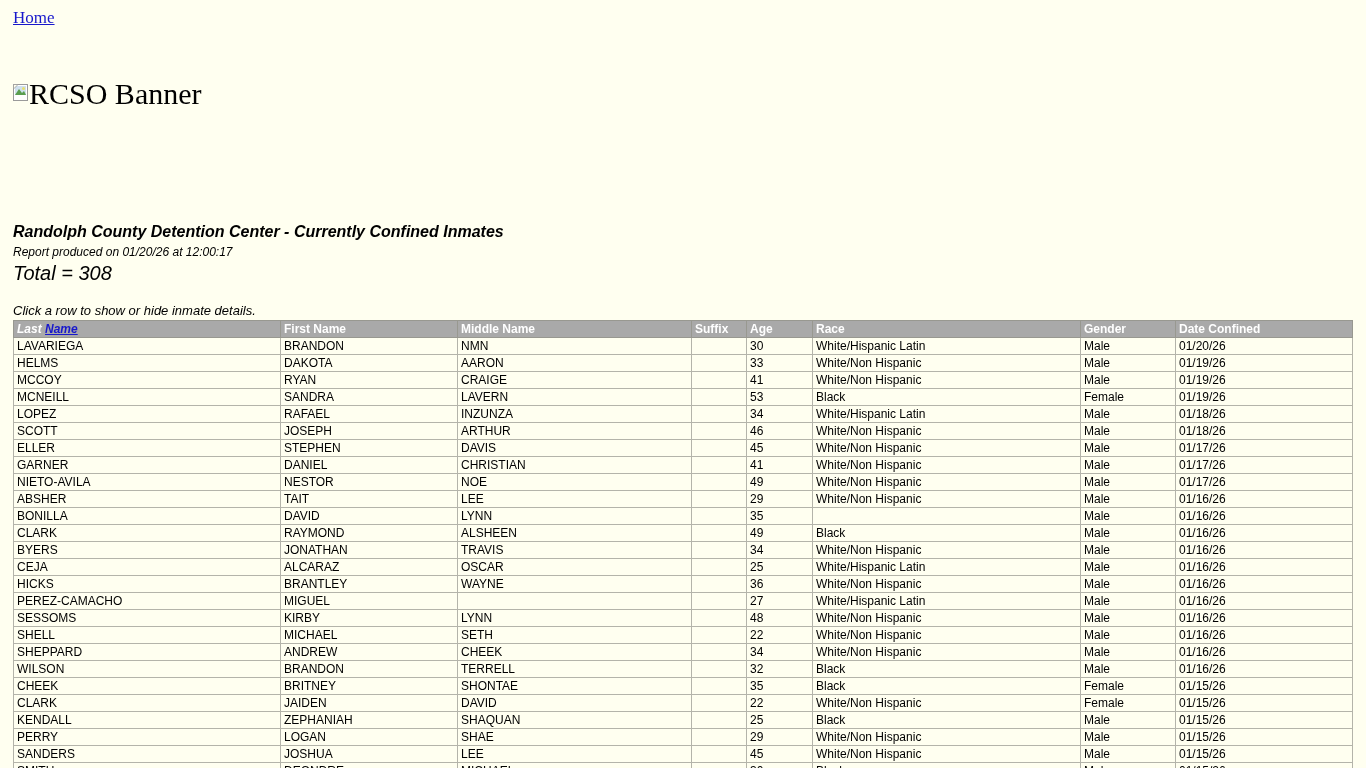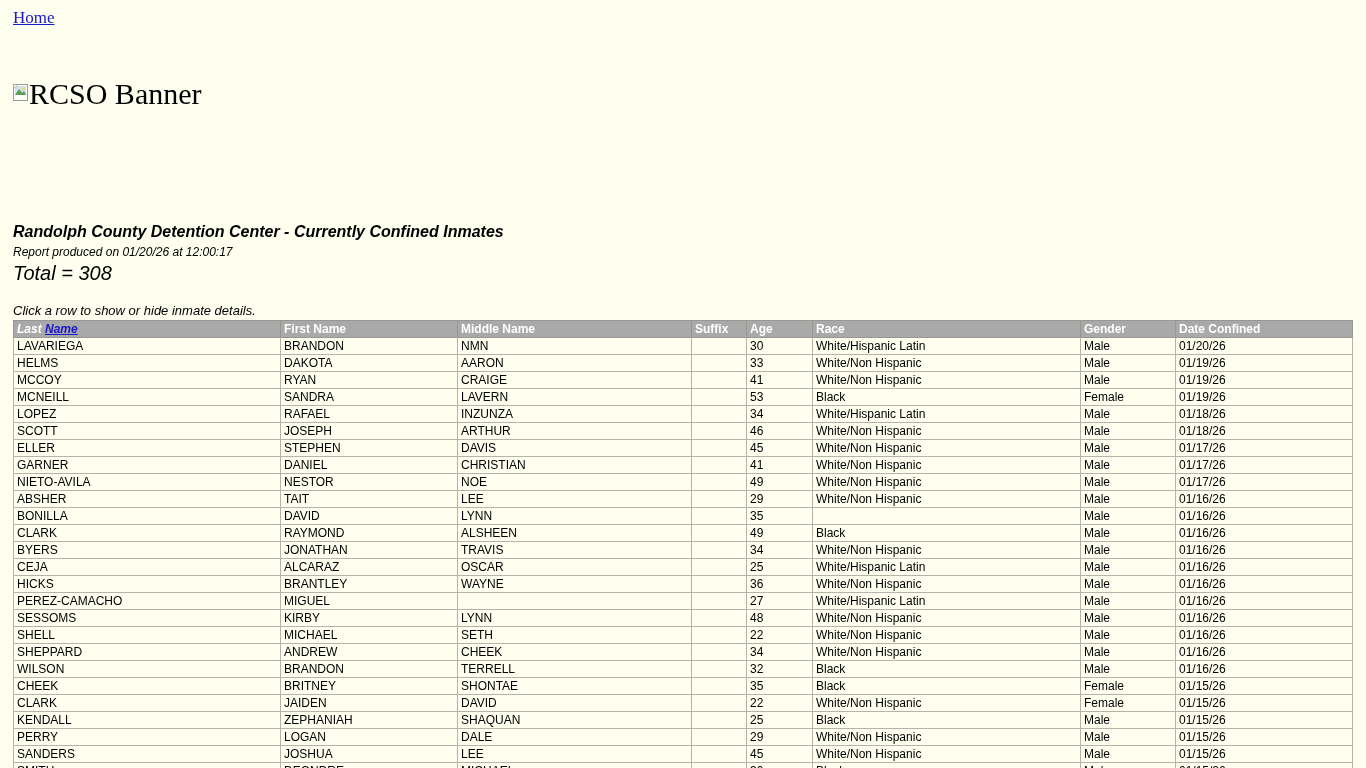--- a/index.html
+++ b/index.html
@@ -337,21 +337,21 @@
           <td class="col-middle" data-name="cell-middle">SHAQUAN</td>
           <td class="col-suffix" data-name="cell-suffix"></td>
           <td class="col-age" data-name="cell-age">25</td>
           <td class="col-race" data-name="cell-race">Black</td>
           <td class="col-gender" data-name="cell-gender">Male</td>
           <td class="col-date" data-name="cell-date">01/15/26</td>
         </tr>
         <tr data-name="table-row">
           <td class="col-last" data-name="cell-last">PERRY</td>
           <td class="col-first" data-name="cell-first">LOGAN</td>
-          <td class="col-middle" data-name="cell-middle">DALE</td>
+          <td class="col-middle" data-name="cell-middle">SHAE</td>
           <td class="col-suffix" data-name="cell-suffix"></td>
           <td class="col-age" data-name="cell-age">29</td>
           <td class="col-race" data-name="cell-race">White/Non Hispanic</td>
           <td class="col-gender" data-name="cell-gender">Male</td>
           <td class="col-date" data-name="cell-date">01/15/26</td>
         </tr>
         <tr data-name="table-row">
           <td class="col-last" data-name="cell-last">SANDERS</td>
           <td class="col-first" data-name="cell-first">JOSHUA</td>
           <td class="col-middle" data-name="cell-middle">LEE</td>

